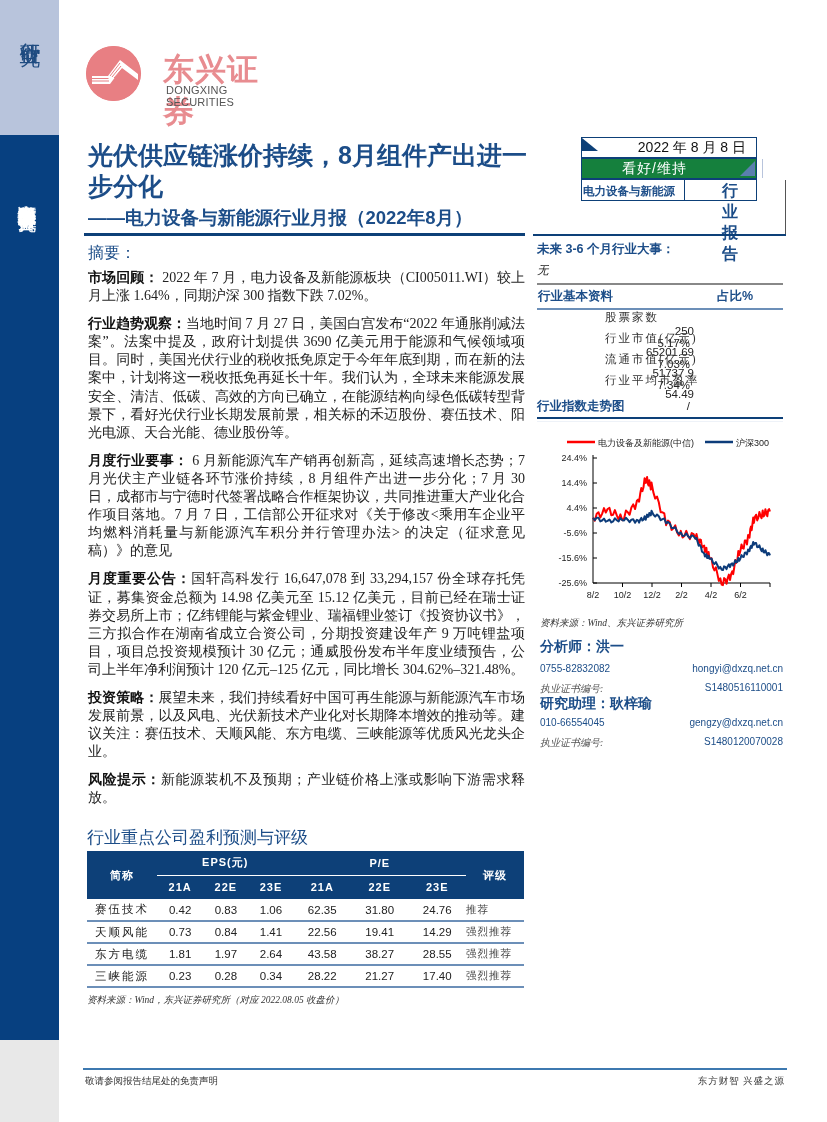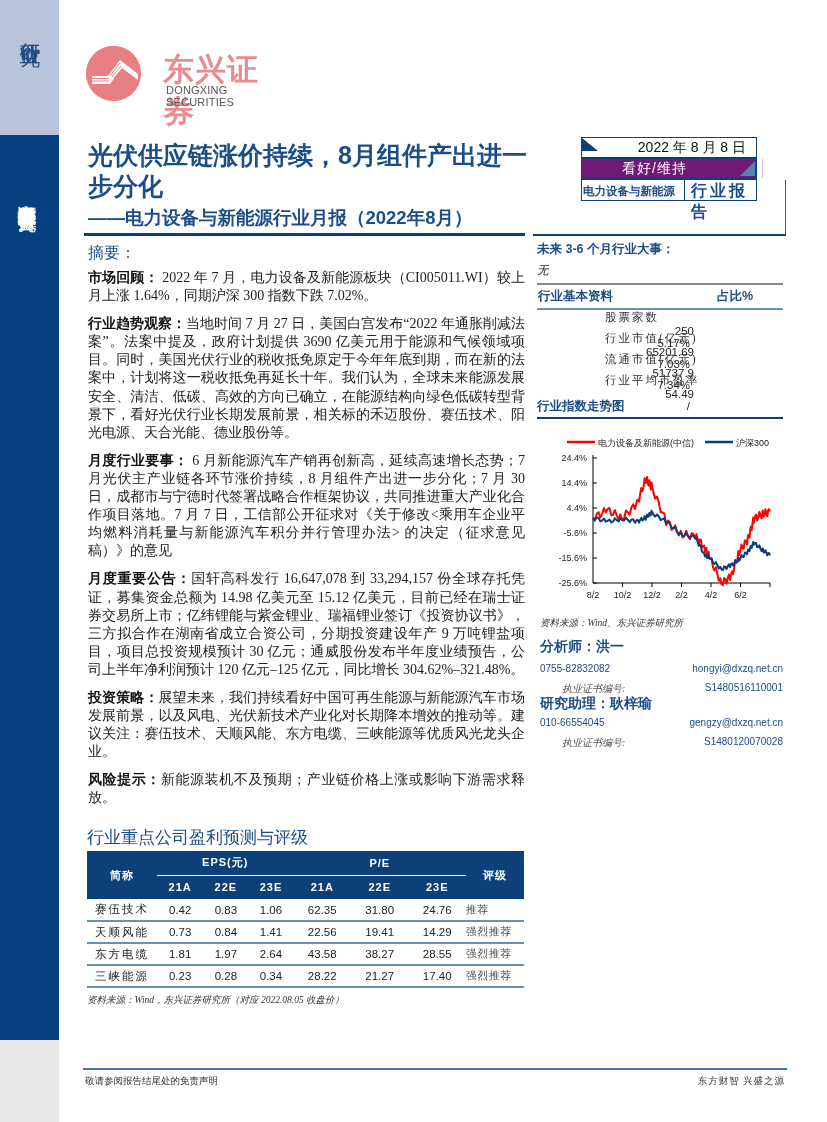--- a/index.html
+++ b/index.html
@@ -23,25 +23,25 @@
   .title { position: absolute; left: 88px; top: 140px; font-size: 25px; line-height: 31px; font-weight: bold; color: #1c4d88; width: 440px; }
   .subtitle { position: absolute; left: 88px; top: 205px; font-size: 18.5px; font-weight: bold; color: #1c4d88; }
   .title-rule { position: absolute; left: 84px; top: 233px; width: 441px; height: 3px; background: #0d4078; }
   .summary-h { position: absolute; left: 88px; top: 243px; font-size: 16px; color: #1c4d88; }
 
   
   .hbox { position: absolute; left: 581px; top: 137px; width: 176px; }
   .hbox-date { height: 21px; border: 1px solid #0d4078; position: relative; }
   .hbox-date .tri { position: absolute; left: 0; top: 0; width: 0; height: 0; border-top: 13px solid transparent; border-left: 16px solid #0d4078; transform: rotate(0deg); }
   .hbox-date span { position: absolute; right: 10px; top: 1px; font-size: 14px; color: #111; }
-  .hbox-rating { height: 21px; background: #701a75; position: relative; border: 1px solid #0d4078; }
+  .hbox-rating { height: 21px; background: #15803d; position: relative; border: 1px solid #0d4078; }
   .hbox-rating span { position: absolute; left: 40px; top: 1px; font-size: 14px; color: #fff; letter-spacing: 1px; }
   .hbox-rating .tri2 { position: absolute; left: 158px; top: 2px; width: 0; height: 0; border-top: 15px solid transparent; border-right: 15px solid #5a7fae; }
   .hbox-rating .vline { position: absolute; left: 180px; top: 0; width: 1px; height: 19px; background: #b8c4dc; }
-  .hbox-row { height: 22px; border: 1px solid #0d4078; display: flex; }
+  .hbox-row { height: 22px; border: 1px solid #0d4078; display: flex; gap: 31px; }
   .hbox-sector { width: 103px; font-size: 11.5px; font-weight: bold; color: #1c4d88; padding-top: 4px; padding-left: 1px; border-right: 1px solid #0d4078; white-space: nowrap; overflow: hidden; }
   .hbox-type { flex: 1; font-size: 16px; font-weight: bold; color: #1c4d88; padding-left: 6px; letter-spacing: 3px; padding-top: 1px; }
   .hbox-tail { position: absolute; left: 785px; top: 180px; width: 1px; height: 56px; background: #555; }
   .right-rule { position: absolute; left: 533px; top: 234px; width: 253px; height: 2px; background: #0d4078; }
 
   
   .body { position: absolute; left: 88px; top: 268px; width: 437px; font-size: 14px; line-height: 18.1px; color: #222; font-family: "Liberation Serif", "DejaVu Serif", serif; text-align: justify; }
   .para { margin-bottom: 9px; }
   .para b { font-family: "Liberation Sans", sans-serif; font-weight: bold; color: #111; }
 
@@ -59,21 +59,21 @@
   .rp-row .p { width: 60px; text-align: right; color: #222; }
   .rp-trend { top: 398px; }
   .rp-trend-rule { position: absolute; left: 537px; top: 417px; width: 246px; height: 2px; background: #0d4078; }
   .chart-bg { position: absolute; left: 537px; top: 421px; width: 246px; height: 195px; background: #ffffff; border-top: 1px solid #eef2f8; }
 
   .chart-svg { position: absolute; left: 537px; top: 428px; }
   .chart-src { position: absolute; left: 540px; top: 617px; font-size: 9.5px; font-style: italic; color: #333; font-family: "Liberation Serif", serif; }
 
   .analyst-h { position: absolute; left: 540px; top: 638px; font-size: 14px; font-weight: bold; color: #1c4d88; }
   .an-row { position: absolute; left: 540px; width: 243px; display: flex; justify-content: space-between; font-size: 10px; color: #1c4d88; }
-  .an-row .lbl { font-family: Liberation Serif, serif; color: #555; font-style: italic; margin-left: 22px; }
+  .an-row .lbl { font-family: Liberation Serif, serif; color: #555; font-style: italic; }
   .an-row .val { color: #1c4d88; }
 
   
   .tbl-title { position: absolute; left: 87px; top: 826px; font-size: 17px; color: #1c4d88; }
   table.fc { position: absolute; left: 87px; top: 851px; width: 437px; border-collapse: collapse; font-size: 11.5px; }
   table.fc th { background: #0d4078; color: #fff; font-weight: bold; font-size: 11px; letter-spacing: 1px; height: 24px; }
   table.fc th.sub { border-top: 1px solid #ffffff; }
   table.fc td { height: 22px; text-align: center; border-bottom: 2px solid #6c8fb8; color: #222; }
   table.fc td.nm { font-family: "Liberation Serif", serif; letter-spacing: 2px; text-align: left; padding-left: 8px; }
   table.fc td.rt { font-family: "Liberation Serif", serif; letter-spacing: 1px; font-size: 10.5px; text-align: left; color: #444; }

